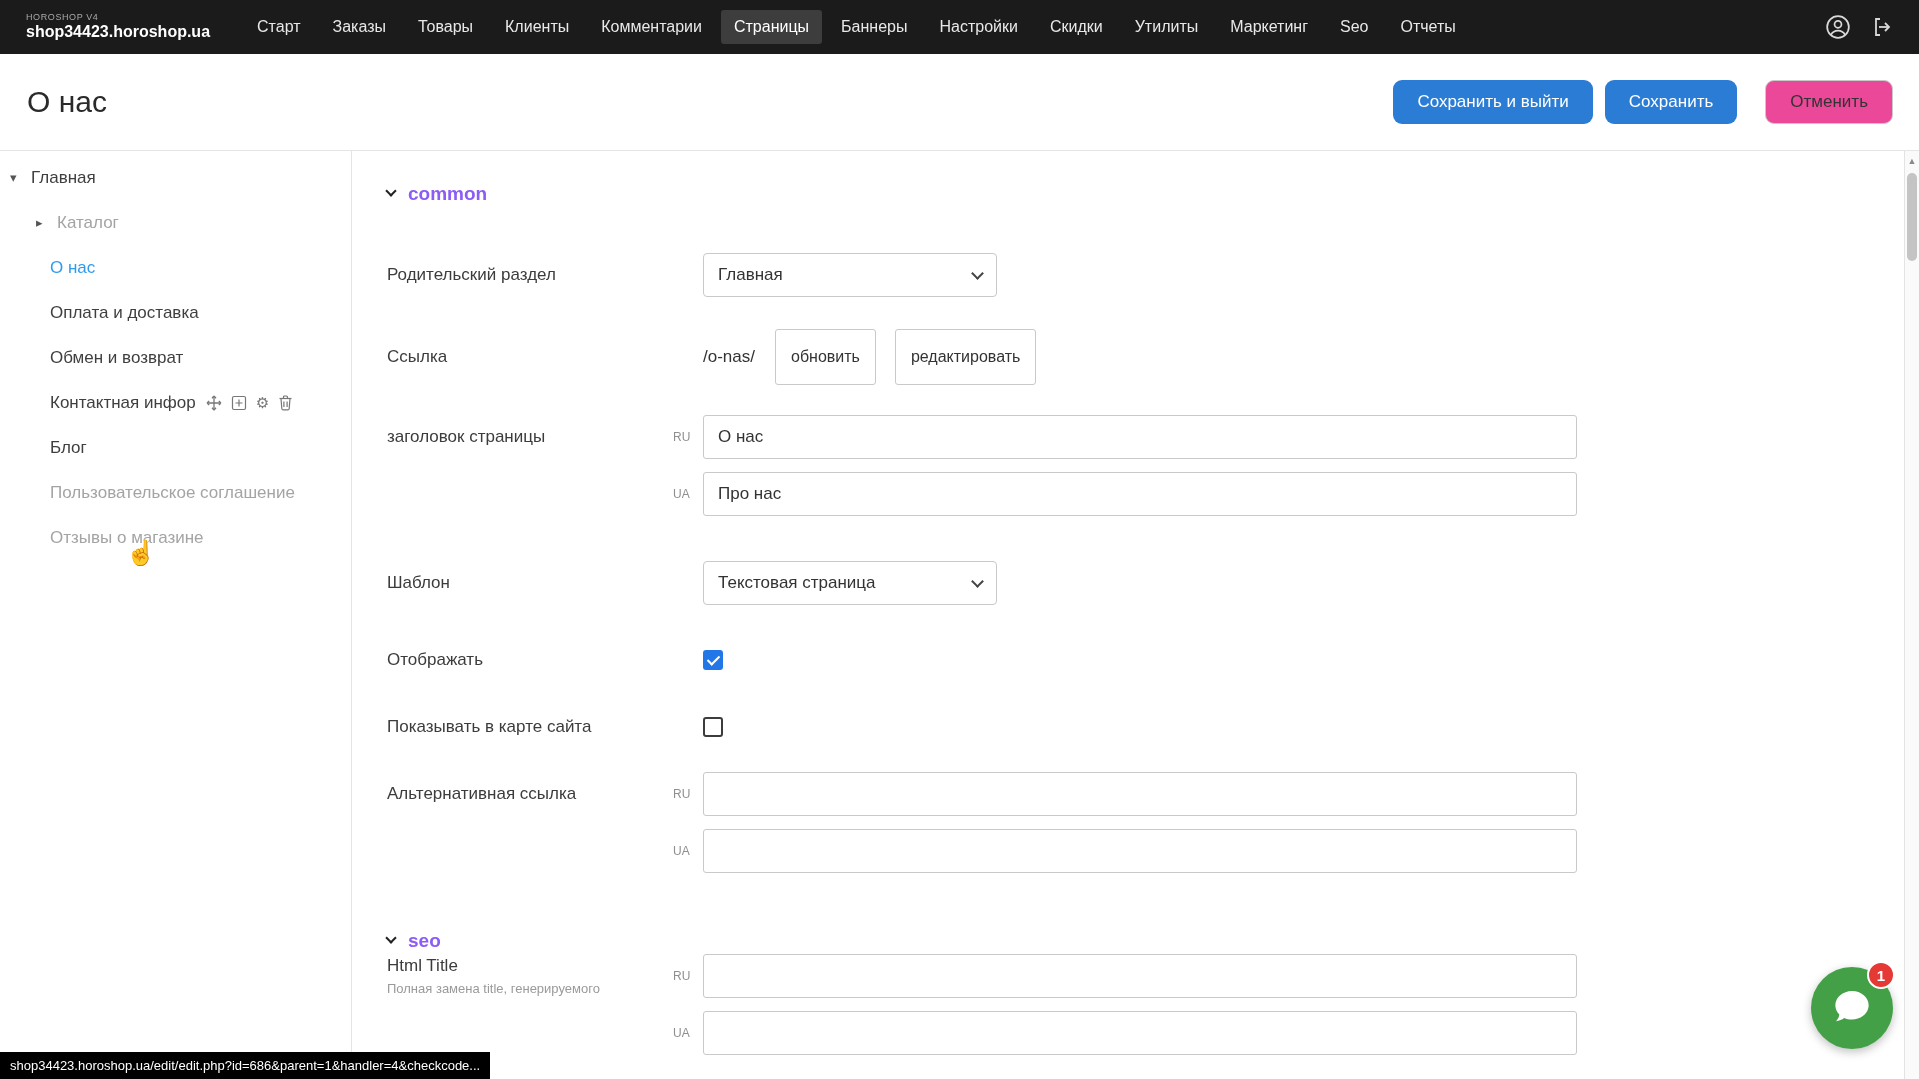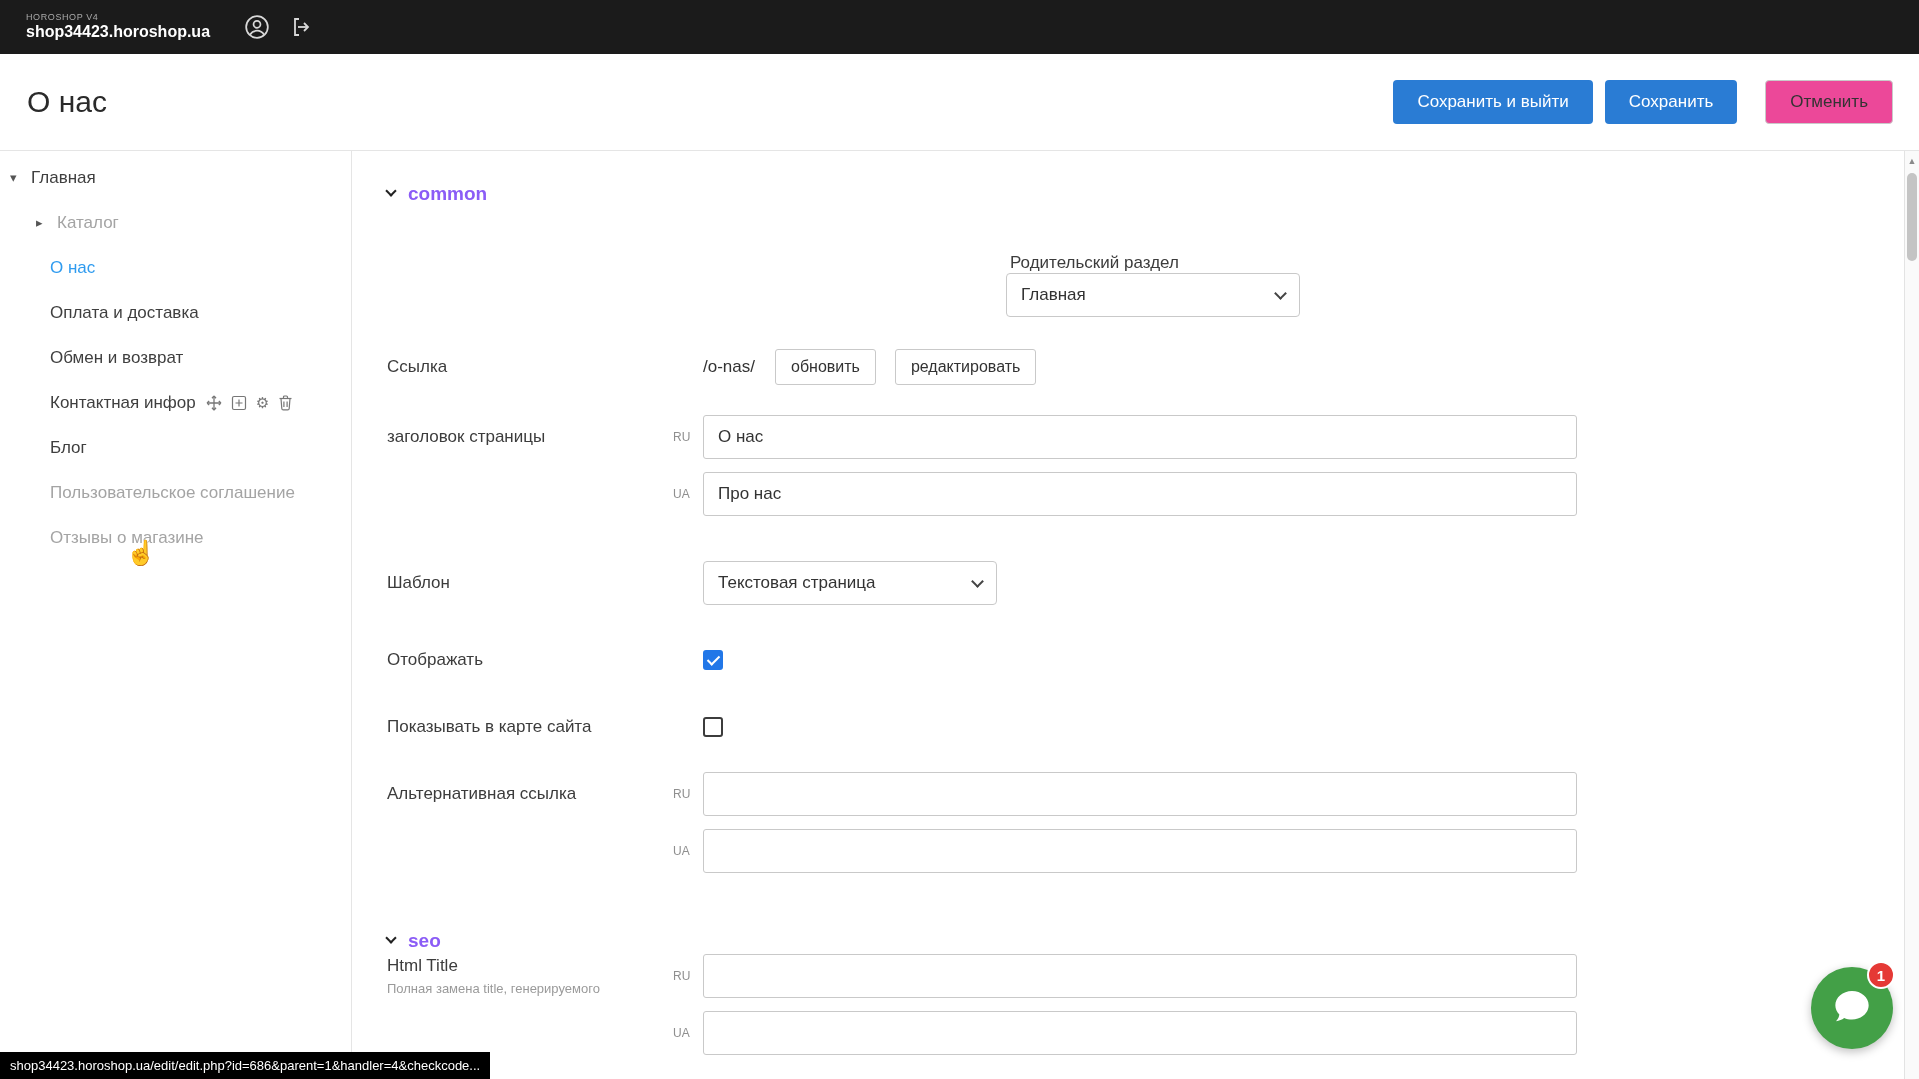--- a/index.html
+++ b/index.html
@@ -14,21 +14,21 @@
   .nav-items { display:flex; gap:6px; flex:1; align-items:center; }
   .nav-item { padding:8px 13px; font-size:16px; color:#e8e8e8; border-radius:3px; cursor:pointer; white-space:nowrap; }
   .nav-item.active { background:#3d3d3d; color:#fff; }
   .nav-right { display:flex; gap:20px; padding-right:24px; align-items:center; }
   .nav-ic { display:inline-flex; cursor:pointer; }
 
   
   .header { height:96px; display:flex; align-items:center; padding:0 26px 0 27px; background:#fff; }
   .page-title { font-size:30px; font-weight:400; color:#2a2a2a; flex:1; }
   .header-buttons { display:flex; align-items:center; }
-  .btn { height:44px; border-radius:4px; font-size:17px; padding:0 24px; border:none; cursor:pointer; font-family:inherit; }
+  .btn { height:44px; border-radius:9px; font-size:17px; padding:0 24px; border:none; cursor:pointer; font-family:inherit; }
   .btn-blue { background:#2a7cd4; color:#fff; }
   .btn-save { margin-left:12px; }
   .btn-outline { background:#ec4899; border:1px solid #c9c9c9; color:#333; margin-left:28px; }
 
   
   .main { display:flex; height:928px; border-top:1px solid #e5e5e5; }
   .sidebar { width:352px; border-right:1px solid #e5e5e5; padding-top:4px; position:relative; flex-shrink:0; }
   .tree-item { height:45px; display:flex; align-items:center; font-size:17px; color:#3f3f3f; padding-left:50px; cursor:pointer; }
   .tree-item.root { padding-left:10px; }
   .tree-item.with-arrow { padding-left:36px; }
@@ -47,27 +47,27 @@
   .sec-common { margin-top:30px; }
   .sec-seo { margin-top:55px; }
   .row { display:flex; align-items:center; }
   .row-label { width:286px; font-size:17px; color:#3c3c3c; flex-shrink:0; }
   .row-label .hint { font-size:13px; color:#9a9a9a; margin-top:5px; }
   .lang { width:30px; font-size:12px; color:#8f8f8f; flex-shrink:0; }
   .txt-input { width:874px; height:44px; border:1px solid #c9c9c9; border-radius:3px; font-size:17px; padding:0 14px; font-family:inherit; color:#333; outline:none; background:#fff; }
   .select { width:294px; height:44px; border:1px solid #c9c9c9; border-radius:4px; display:flex; align-items:center; padding:0 14px; font-size:17px; color:#333; cursor:pointer; background:#fff; }
   .select .caret { width:9px; height:9px; border-right:2px solid #444; border-bottom:2px solid #444; transform:rotate(45deg); margin-left:auto; margin-bottom:4px; }
   .link-value { font-size:17px; color:#333; margin-right:20px; }
-  .btn-small { height:36px; background:#fff; border:1px solid #c9c9c9; border-radius:3px; font-size:16px; color:#333; padding:0 15px; cursor:pointer; font-family:inherit; }
+  .btn-small { height:56px; background:#fff; border:1px solid #c9c9c9; border-radius:3px; font-size:16px; color:#333; padding:0 15px; cursor:pointer; font-family:inherit; }
   .btn-small + .btn-small { margin-left:19px; }
   .checkbox { width:20px; height:20px; border:2px solid #3c3c3c; border-radius:3px; background:#fff; position:relative; cursor:pointer; flex-shrink:0; }
   .checkbox.checked { background:#2177e8; border-color:#2177e8; }
   .checkbox.checked::after { content:""; position:absolute; left:5px; top:1px; width:5px; height:10px; border:solid #fff; border-width:0 2.5px 2.5px 0; transform:rotate(45deg); }
 
-  .mt-parent { margin-top:46px;flex-direction:column; }
+  .mt-parent { margin-top:46px; }
   .mt-link { margin-top:32px; }
   .mt-title-ru { margin-top:30px; }
   .mt-pair { margin-top:13px; }
   .mt-template { margin-top:45px; }
   .mt-display { margin-top:45px; }
   .mt-sitemap { margin-top:47px; }
   .mt-alt { margin-top:35px; }
   .mt-html { }
 
   
@@ -83,20 +83,35 @@
   .chat-badge { position:absolute; top:-6px; right:-2px; width:28px; height:28px; border-radius:50%; background:#e53935; border:2px solid #fff; color:#fff; font-size:15px; font-weight:bold; display:flex; align-items:center; justify-content:center; }
 </style>
 </head>
 <body>
 
 <div class="navbar">
   <div class="logo">
     <div class="logo-top">HOROSHOP V4</div>
     <div class="logo-main">shop34423.horoshop.ua</div>
   </div>
+  <nav class="nav-items" id="nav-items">
+      <div class="nav-item">Старт</div>
+      <div class="nav-item">Заказы</div>
+      <div class="nav-item">Товары</div>
+      <div class="nav-item">Клиенты</div>
+      <div class="nav-item">Комментарии</div>
+      <div class="nav-item active">Страницы</div>
+      <div class="nav-item">Баннеры</div>
+      <div class="nav-item">Настройки</div>
+      <div class="nav-item">Скидки</div>
+      <div class="nav-item">Утилиты</div>
+      <div class="nav-item">Маркетинг</div>
+      <div class="nav-item">Seo</div>
+      <div class="nav-item">Отчеты</div>
+    </nav>
   <div class="nav-right">
     <span class="nav-ic">
       <svg width="26" height="26" viewBox="0 0 24 24" fill="none" stroke="#d9d9d9" stroke-width="1.6">
           <circle cx="12" cy="12" r="10"></circle>
           <circle cx="12" cy="9.5" r="3.2"></circle>
           <path d="M5.5 19.2a7.5 7.5 0 0 1 13 0"></path>
         </svg>
     </span>
     <span class="nav-ic">
       <svg width="24" height="24" viewBox="0 0 24 24" fill="none" stroke="#d9d9d9" stroke-width="1.8">

